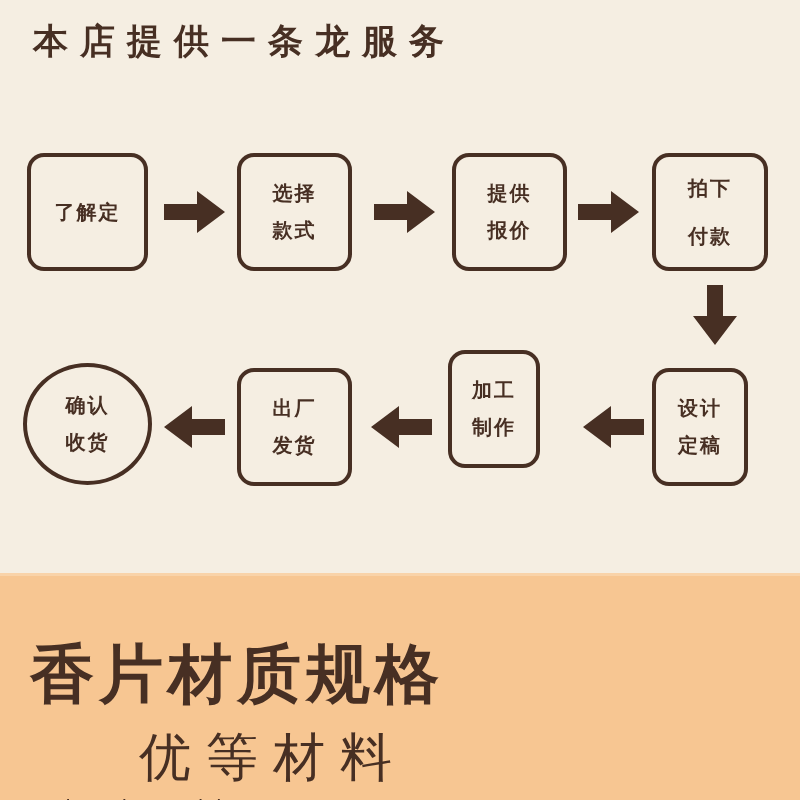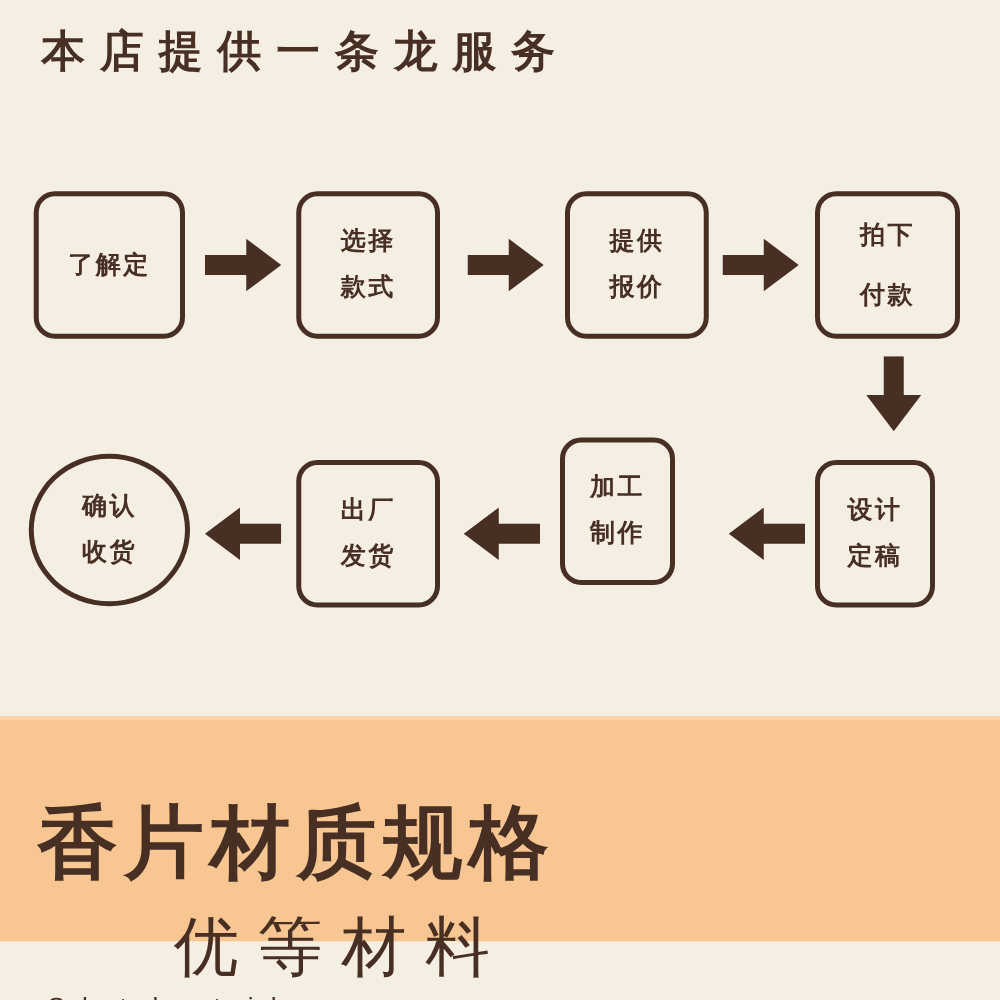--- a/index.html
+++ b/index.html
@@ -53,21 +53,21 @@
   }
   .fcircle{
     border-radius:50%;
     align-items:center;
   }
   .arrow{position:absolute;display:block;}
   .arrow polygon{fill:var(--brown);}
   
   .material-section{
     position:absolute;left:0;top:573px;
-    width:800px;height:180px;
+    width:800px;height:227px;
     background:var(--orange);
     border-top:3px solid var(--orange-light);
   }
   .material-title{
     position:absolute;left:30px;top:55px;
     font-size:64px;font-weight:900;
     letter-spacing:5px;
     color:var(--brown);
     white-space:nowrap;
   }

